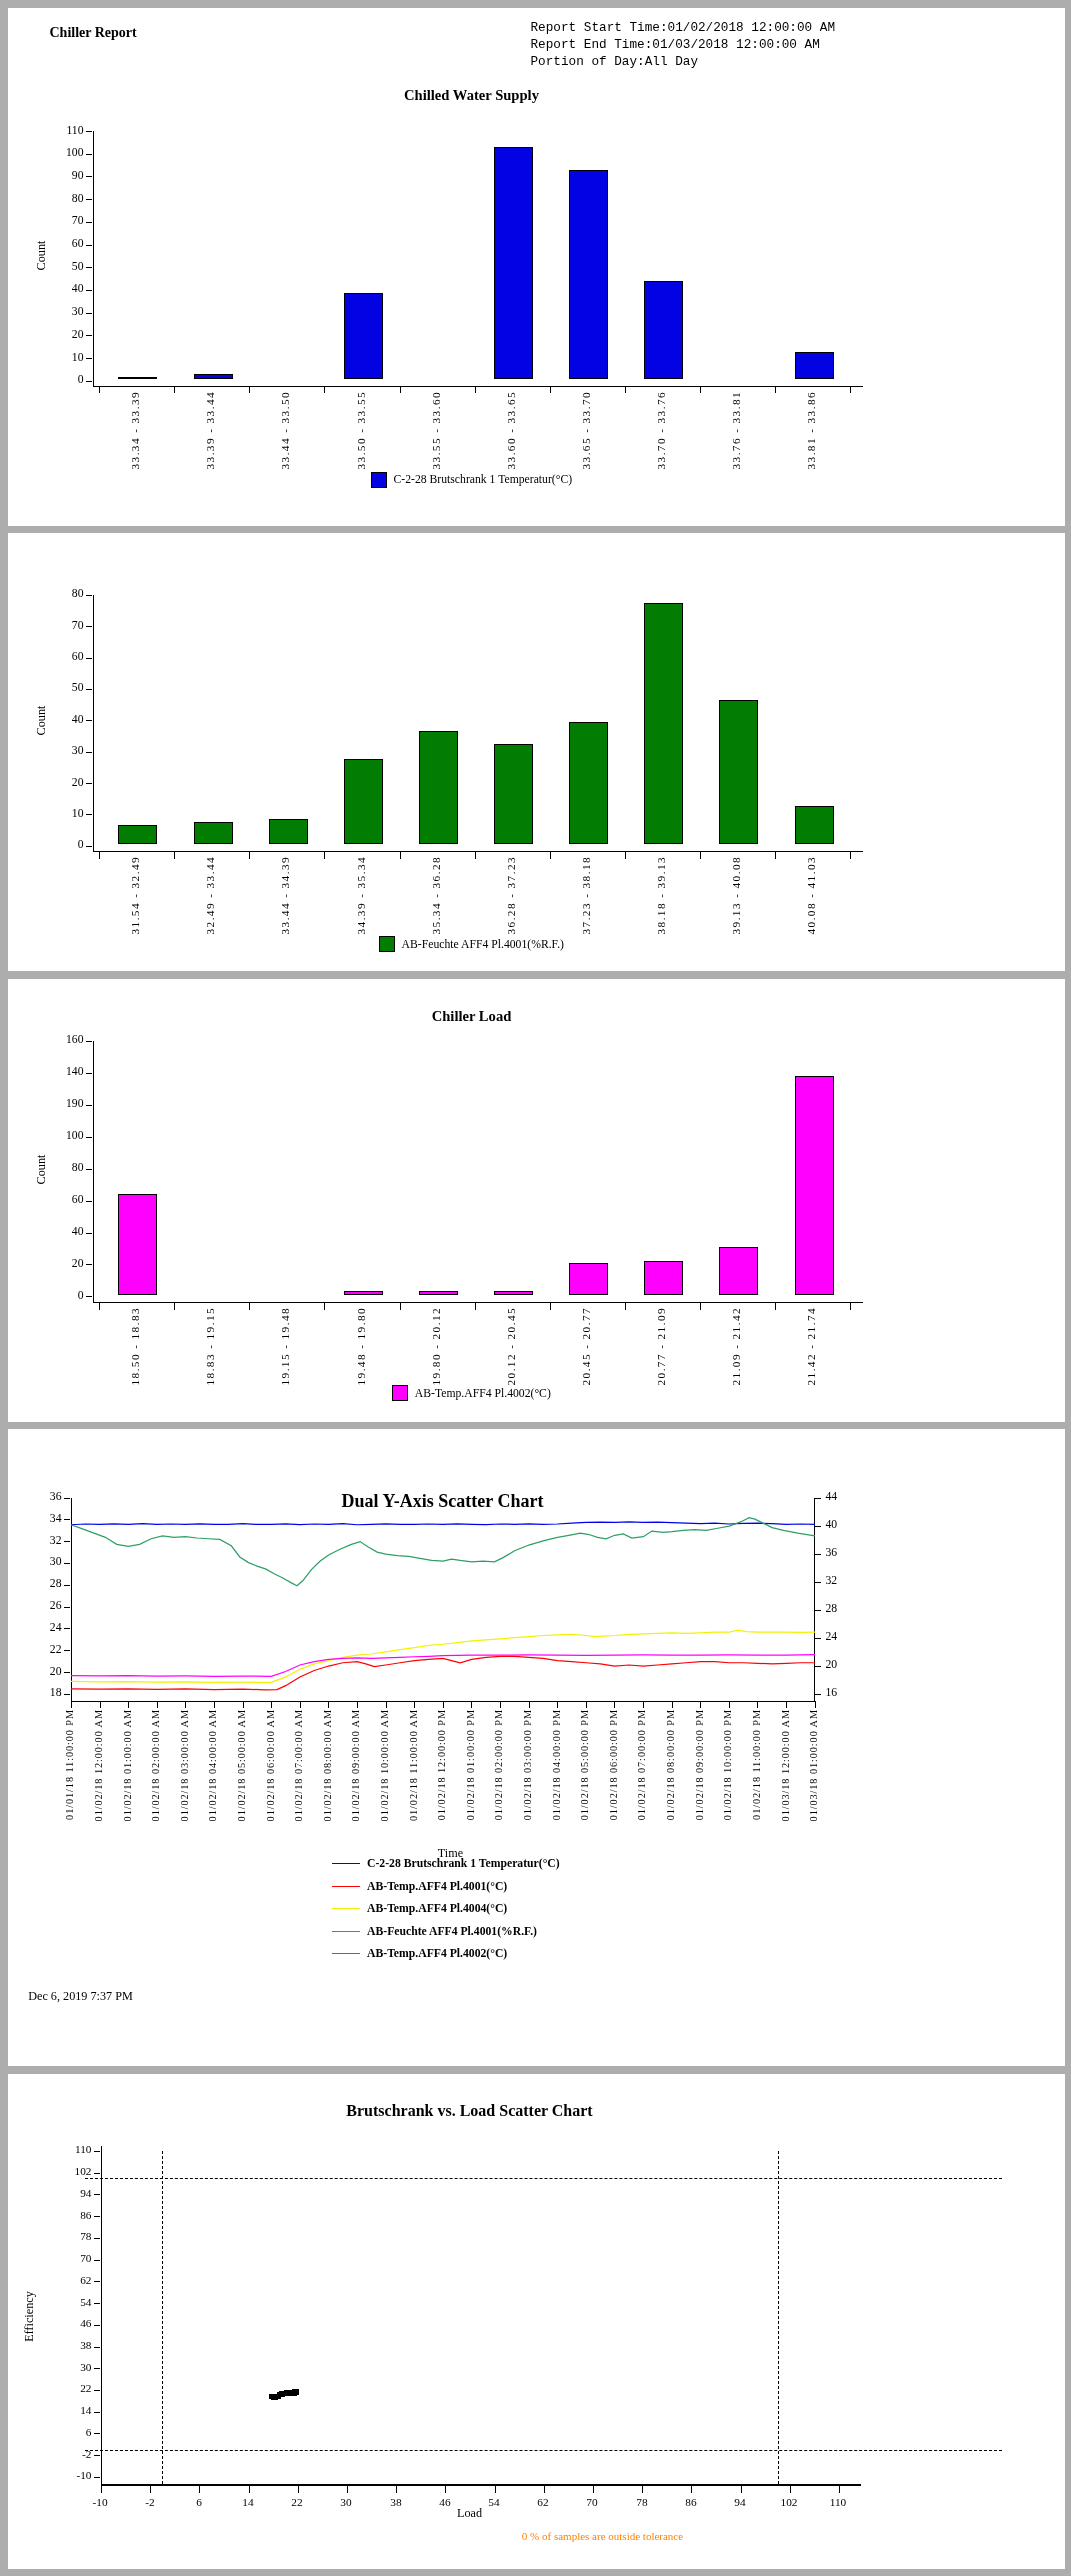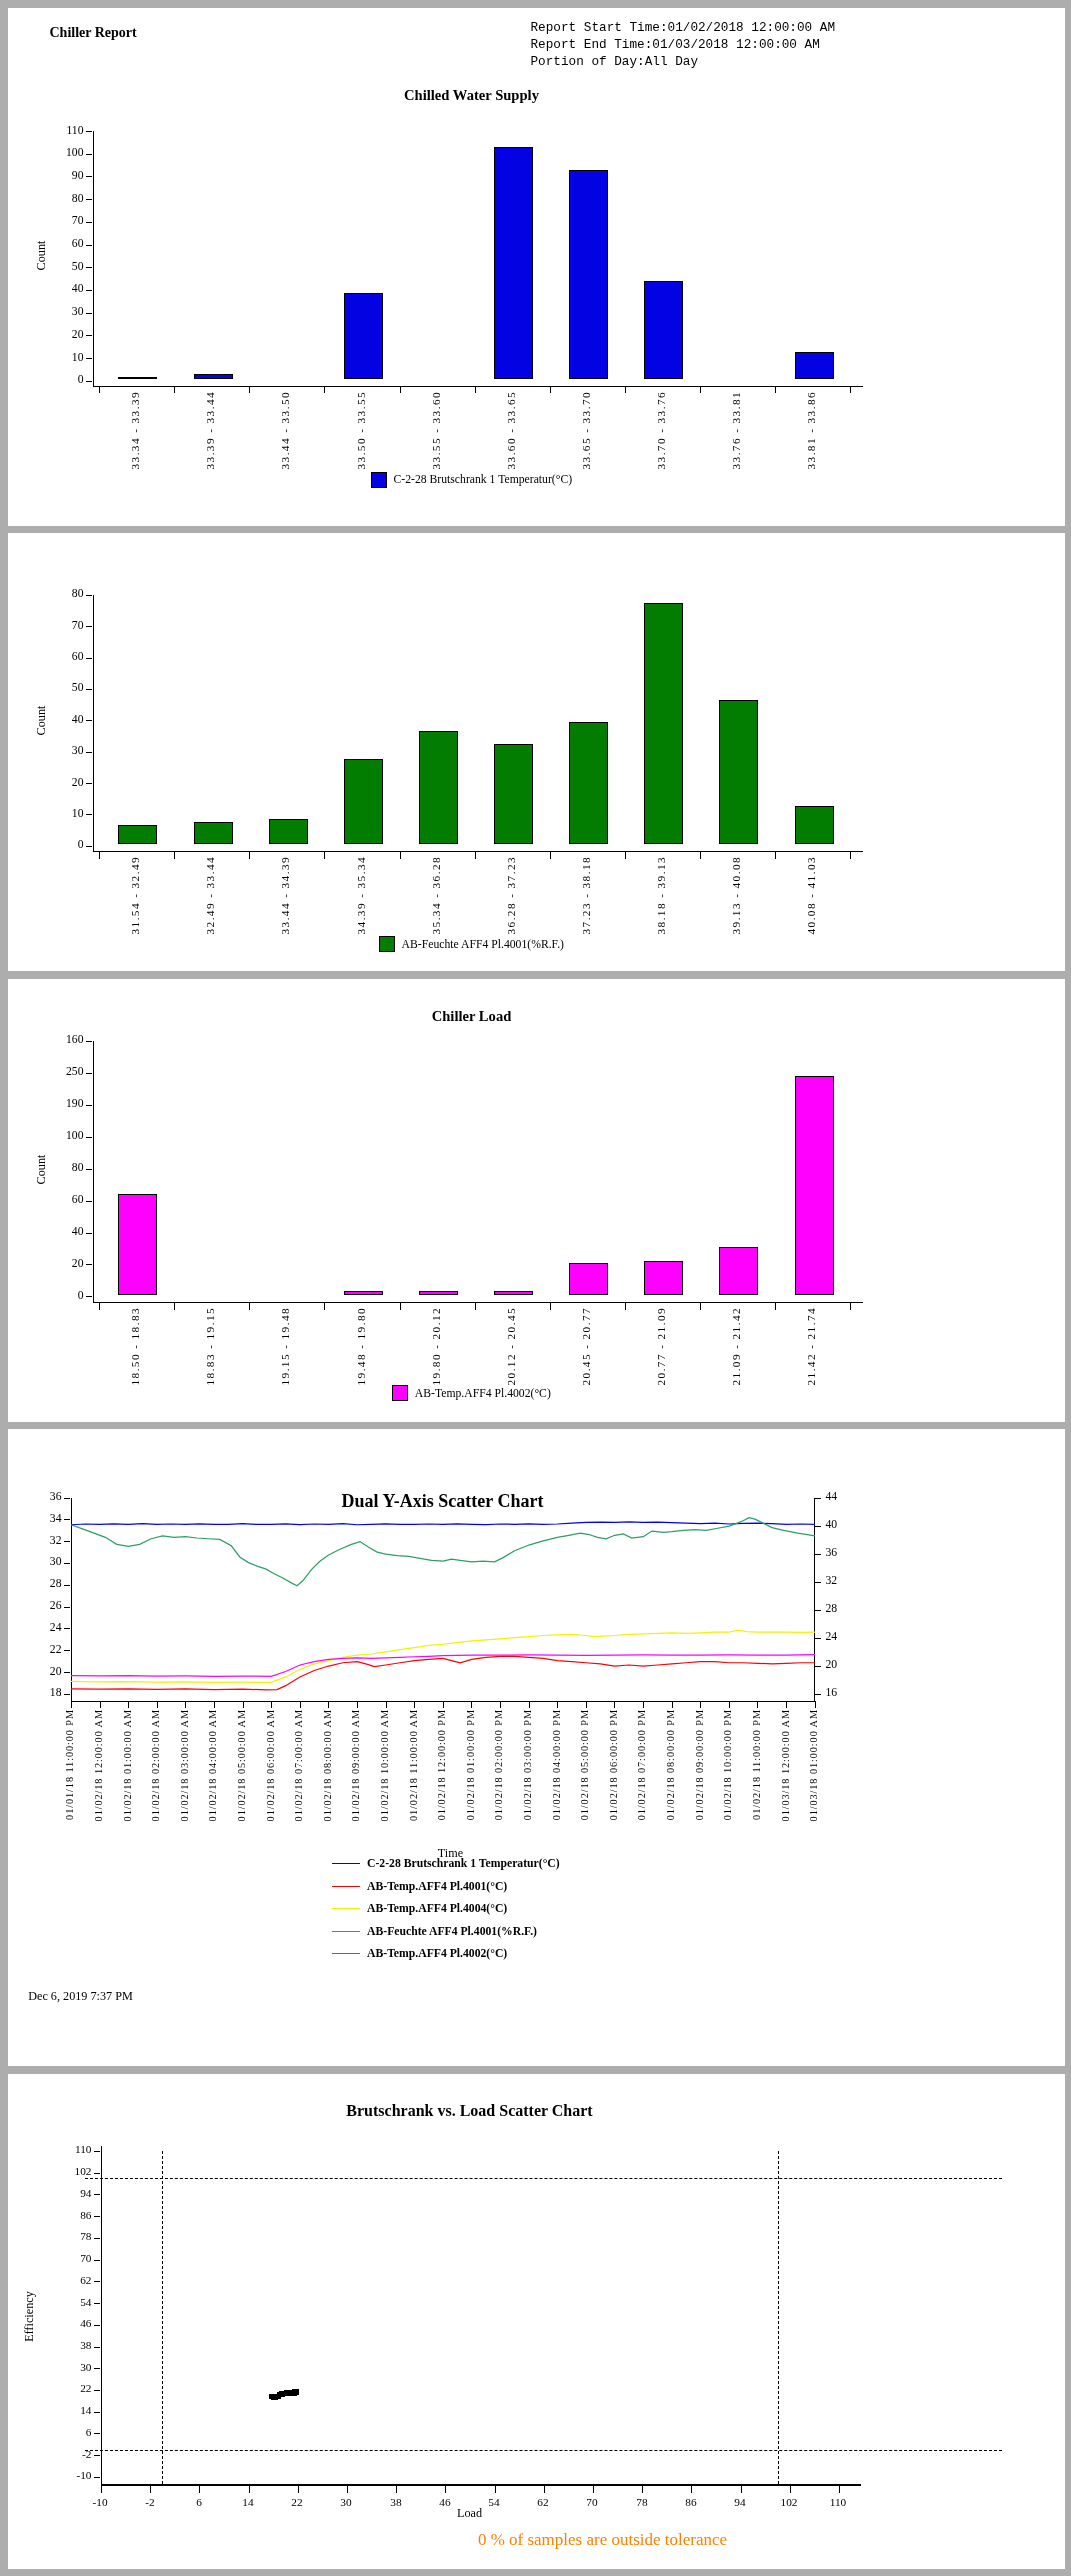--- a/index.html
+++ b/index.html
@@ -23,21 +23,21 @@
         white-space:nowrap;font-size:11.3px;letter-spacing:1.4px;}
   .tlab{position:absolute;writing-mode:vertical-rl;transform:rotate(180deg);
         white-space:nowrap;font-size:10.3px;letter-spacing:0.9px;}
   .legend{position:absolute;display:flex;justify-content:center;align-items:center;gap:6.6px;font-size:11.7px;}
   .swatch{width:16px;height:16px;border:0.9px solid #000;box-sizing:border-box;display:inline-block;}
   .lrow{position:absolute;display:flex;align-items:center;gap:7.5px;font-weight:bold;font-size:11.7px;}
   .lline{width:28px;height:1.9px;display:inline-block;}
   .dashH{position:absolute;border-top:1.4px dashed #000;height:0;}
   .dashV{position:absolute;border-left:1.4px dashed #000;width:0;}
   .pt{position:absolute;width:4.7px;height:4.7px;background:#000;}
-  .note{font-size:17px;padding-left:44px;}
+  .note{font-size:11px;padding-left:44px;}
   svg{position:absolute;overflow:visible;}
 </style>
 </head>
 <body>
 
 <div class="page">
 
   <section class="sec" id="sec0" style="top:7.5px;height:518px;">
     <div class="abs rtitle" style="left:42px;top:17px;">Chiller Report</div>
     <div class="abs rinfo" style="left:523px;top:11.3px;font-family:Liberation Mono, monospace;">
@@ -191,21 +191,21 @@
       <div class="ticklab" style="left: 35px; top: 246px;">40</div>
       <div class="tick" style="left: 78px; top: 222px; width: 6.6px; height: 0.9px;"></div>
       <div class="ticklab" style="left: 35px; top: 214px;">60</div>
       <div class="tick" style="left: 78px; top: 190px; width: 6.6px; height: 0.9px;"></div>
       <div class="ticklab" style="left: 35px; top: 182px;">80</div>
       <div class="tick" style="left: 78px; top: 158px; width: 6.6px; height: 0.9px;"></div>
       <div class="ticklab" style="left: 35px; top: 150px;">100</div>
       <div class="tick" style="left: 78px; top: 126px; width: 6.6px; height: 0.9px;"></div>
       <div class="ticklab" style="left: 35px; top: 118px;">190</div>
       <div class="tick" style="left: 78px; top: 94px; width: 6.6px; height: 0.9px;"></div>
-      <div class="ticklab" style="left: 35px; top: 86px;">250</div>
+      <div class="ticklab" style="left: 35px; top: 86px;">140</div>
       <div class="tick" style="left: 78px; top: 62px; width: 6.6px; height: 0.9px;"></div>
       <div class="ticklab" style="left: 35px; top: 54px;">160</div>
       <div class="tick" style="left: 91px; top: 324px; width: 0.9px; height: 6.6px;"></div>
       <div class="tick" style="left: 166px; top: 324px; width: 0.9px; height: 6.6px;"></div>
       <div class="tick" style="left: 241px; top: 324px; width: 0.9px; height: 6.6px;"></div>
       <div class="tick" style="left: 316px; top: 324px; width: 0.9px; height: 6.6px;"></div>
       <div class="tick" style="left: 392px; top: 324px; width: 0.9px; height: 6.6px;"></div>
       <div class="tick" style="left: 467px; top: 324px; width: 0.9px; height: 6.6px;"></div>
       <div class="tick" style="left: 542px; top: 324px; width: 0.9px; height: 6.6px;"></div>
       <div class="tick" style="left: 617px; top: 324px; width: 0.9px; height: 6.6px;"></div>

